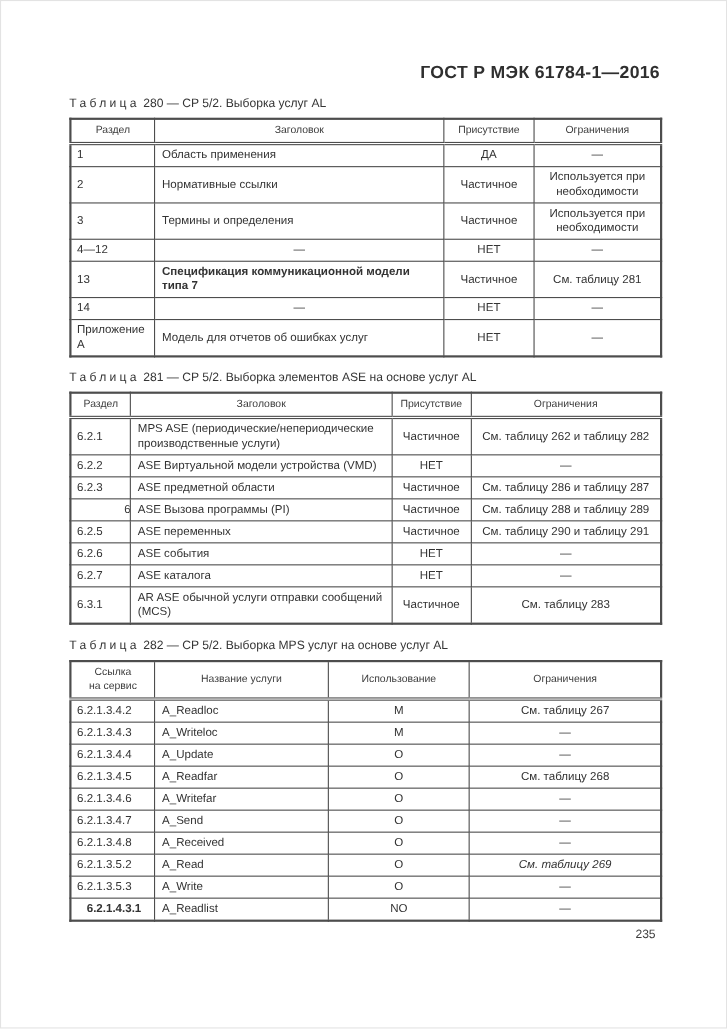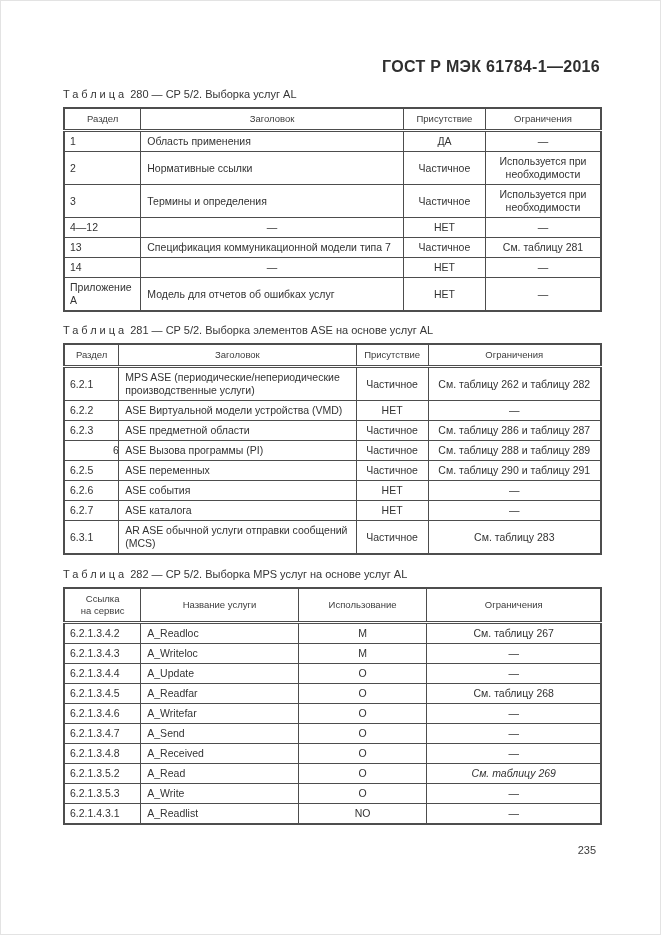--- a/index.html
+++ b/index.html
@@ -120,21 +120,21 @@
             <td style="text-align: center;">Используется при необходимости</td>
           </tr>
           <tr>
             <td class="first" style="text-align: left;">4—12</td>
             <td style="text-align: center;">—</td>
             <td style="text-align: center;">НЕТ</td>
             <td style="text-align: center;">—</td>
           </tr>
           <tr>
             <td class="first" style="text-align: left;">13</td>
-            <td style="text-align: left;">Спецификация коммуникационной модели типа 7</td>
+            <td style="text-align: left; font-weight: bold;">Спецификация коммуникационной модели типа 7</td>
             <td style="text-align: center;">Частичное</td>
             <td style="text-align: center;">См. таблицу 281</td>
           </tr>
           <tr>
             <td class="first" style="text-align: left;">14</td>
             <td style="text-align: center;">—</td>
             <td style="text-align: center;">НЕТ</td>
             <td style="text-align: center;">—</td>
           </tr>
           <tr>
@@ -280,21 +280,21 @@
             <td style="text-align: center;">O</td>
             <td style="text-align: center; font-style: italic;">См. таблицу 269</td>
           </tr>
           <tr>
             <td class="first" style="text-align: left;">6.2.1.3.5.3</td>
             <td style="text-align: left;">A_Write</td>
             <td style="text-align: center;">O</td>
             <td style="text-align: center;">—</td>
           </tr>
           <tr>
-            <td class="first" style="text-align: left;">6.2.1.4.3.1</td>
+            <td class="first" style="text-align: center; font-weight: bold;">6.2.1.4.3.1</td>
             <td style="text-align: left;">A_Readlist</td>
             <td style="text-align: center;">NO</td>
             <td style="text-align: center;">—</td>
           </tr>
         </tbody>
       </table>
 
   </div>
 
   <div class="page-number">235</div>

